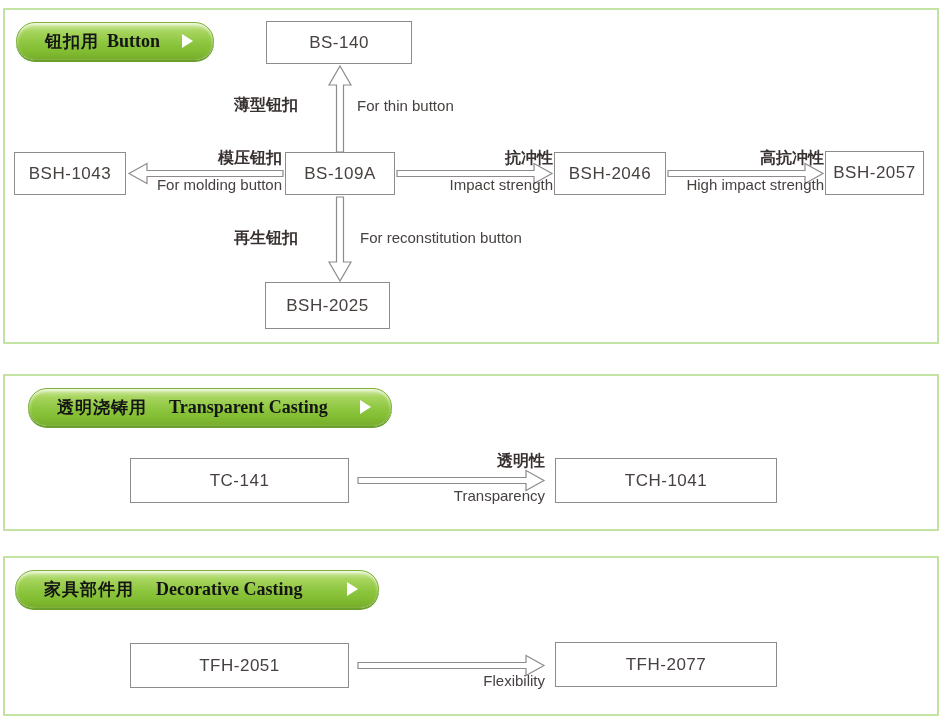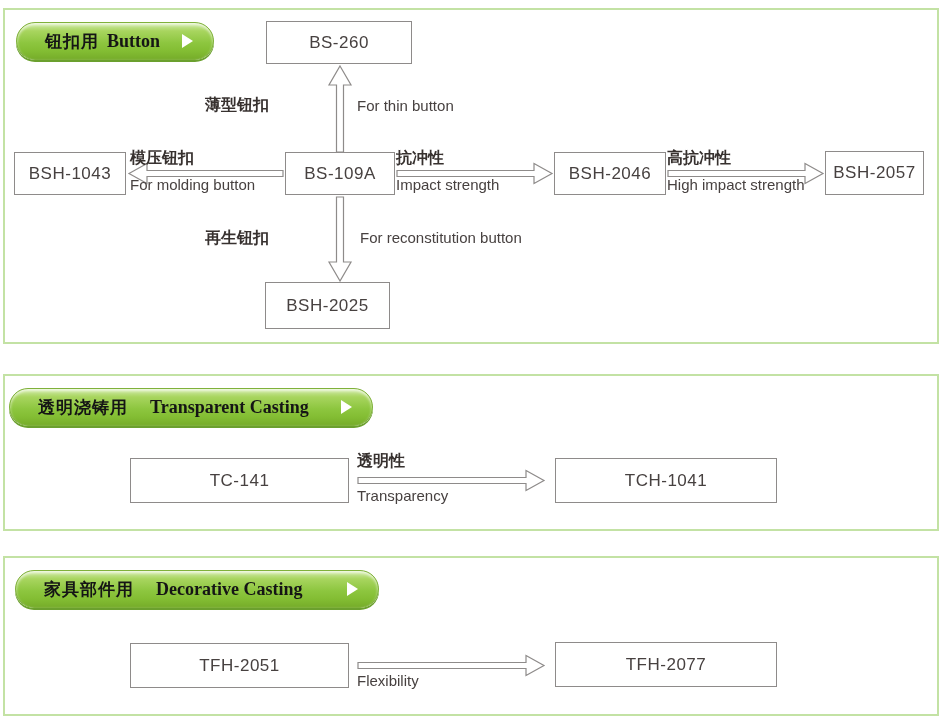--- a/index.html
+++ b/index.html
@@ -13,39 +13,39 @@
         display:flex;align-items:center;padding:0 20px 0 28px;gap:22px;cursor:pointer;}
   .pill .zh{font-size:17px;font-weight:700;color:#151515;white-space:nowrap;letter-spacing:1px;}
   .pill .en{font-family:"Liberation Serif","DejaVu Serif",serif;font-size:18px;font-weight:700;color:#151515;white-space:nowrap;}
   .tri{width:0;height:0;border-left:11px solid #ffffff;border-top:7px solid transparent;
        border-bottom:7px solid transparent;margin-left:auto;flex:0 0 auto;}
   .node{position:absolute;background:#fff;border:1px solid #8e8b8a;box-sizing:border-box;
         display:flex;align-items:center;justify-content:center;
         font-size:17px;color:#474140;letter-spacing:.5px;white-space:nowrap;}
   .zh-label{position:absolute;font-size:16px;font-weight:700;color:#37312f;white-space:nowrap;line-height:17px;}
   .en-label{position:absolute;font-size:15px;font-weight:400;color:#474140;white-space:nowrap;line-height:17px;text-align:right;}
-  .t-center{text-align:left;}
-  .t-right{text-align:left;}
+  .t-center{text-align:right;}
+  .t-right{text-align:center;}
   .arrow{position:absolute;overflow:visible;}
   .arrow polygon{fill:#ffffff;stroke:#8e8b8a;stroke-width:1.2;stroke-linejoin:miter;}
 </style>
 </head>
 <body>
 
 <div class="canvas">
 
   <section class="panel" style="left:3px;top:8px;width:936px;height:336px;">
 
     <div class="pill" style="left:11px;top:12px;width:198px;gap:8px;">
       <span class="zh">钮扣用</span>
       <span class="en">Button</span>
       <span class="tri"></span>
     </div>
 
-    <div class="node" style="left:261px;top:11px;width:146px;height:43px;">BS-260</div>
+    <div class="node" style="left:261px;top:11px;width:146px;height:43px;">BS-140</div>
     <div class="node" style="left:9px;top:142px;width:112px;height:43px;">BSH-1043</div>
     <div class="node" style="left:280px;top:142px;width:110px;height:43px;">BS-109A</div>
     <div class="node" style="left:549px;top:142px;width:112px;height:43px;">BSH-2046</div>
     <div class="node" style="left:820px;top:141px;width:99px;height:44px;">BSH-2057</div>
     <div class="node" style="left:260px;top:272px;width:125px;height:47px;">BSH-2025</div>
 
     <svg class="arrow" style="left:321px;top:55px;" width="28" height="88" viewBox="0 0 28 88">
       <polygon points="14,1 25,20 17.5,20 17.5,87 10.5,87 10.5,20 3,20"></polygon>
     </svg>
     <svg class="arrow" style="left:321px;top:186px;" width="28" height="86" viewBox="0 0 28 86">
@@ -72,21 +72,21 @@
 
     <div class="zh-label t-center" style="left:662px;top:139px;width:157px;">高抗冲性</div>
     <div class="en-label t-center" style="left:662px;top:166px;width:157px;">High impact strength</div>
 
     <div class="zh-label t-right" style="left:200px;top:219px;width:122px;">再生钮扣</div>
     <div class="en-label" style="left:355px;top:219px;">For reconstitution button</div>
   </section>
 
   <section class="panel" style="left:3px;top:374px;width:936px;height:157px;">
 
-    <div class="pill" style="left:4px;top:12px;width:364px;">
+    <div class="pill" style="left:23px;top:12px;width:364px;">
       <span class="zh">透明浇铸用</span>
       <span class="en">Transparent Casting</span>
       <span class="tri"></span>
     </div>
 
     <div class="node" style="left:125px;top:82px;width:219px;height:45px;">TC-141</div>
     <div class="node" style="left:550px;top:82px;width:222px;height:45px;">TCH-1041</div>
 
     <svg class="arrow" style="left:352px;top:91px;" width="188" height="27" viewBox="0 0 188 27">
       <polygon points="1,10.5 169,10.5 169,3.5 187,13.5 169,23.5 169,16.5 1,16.5"></polygon>

